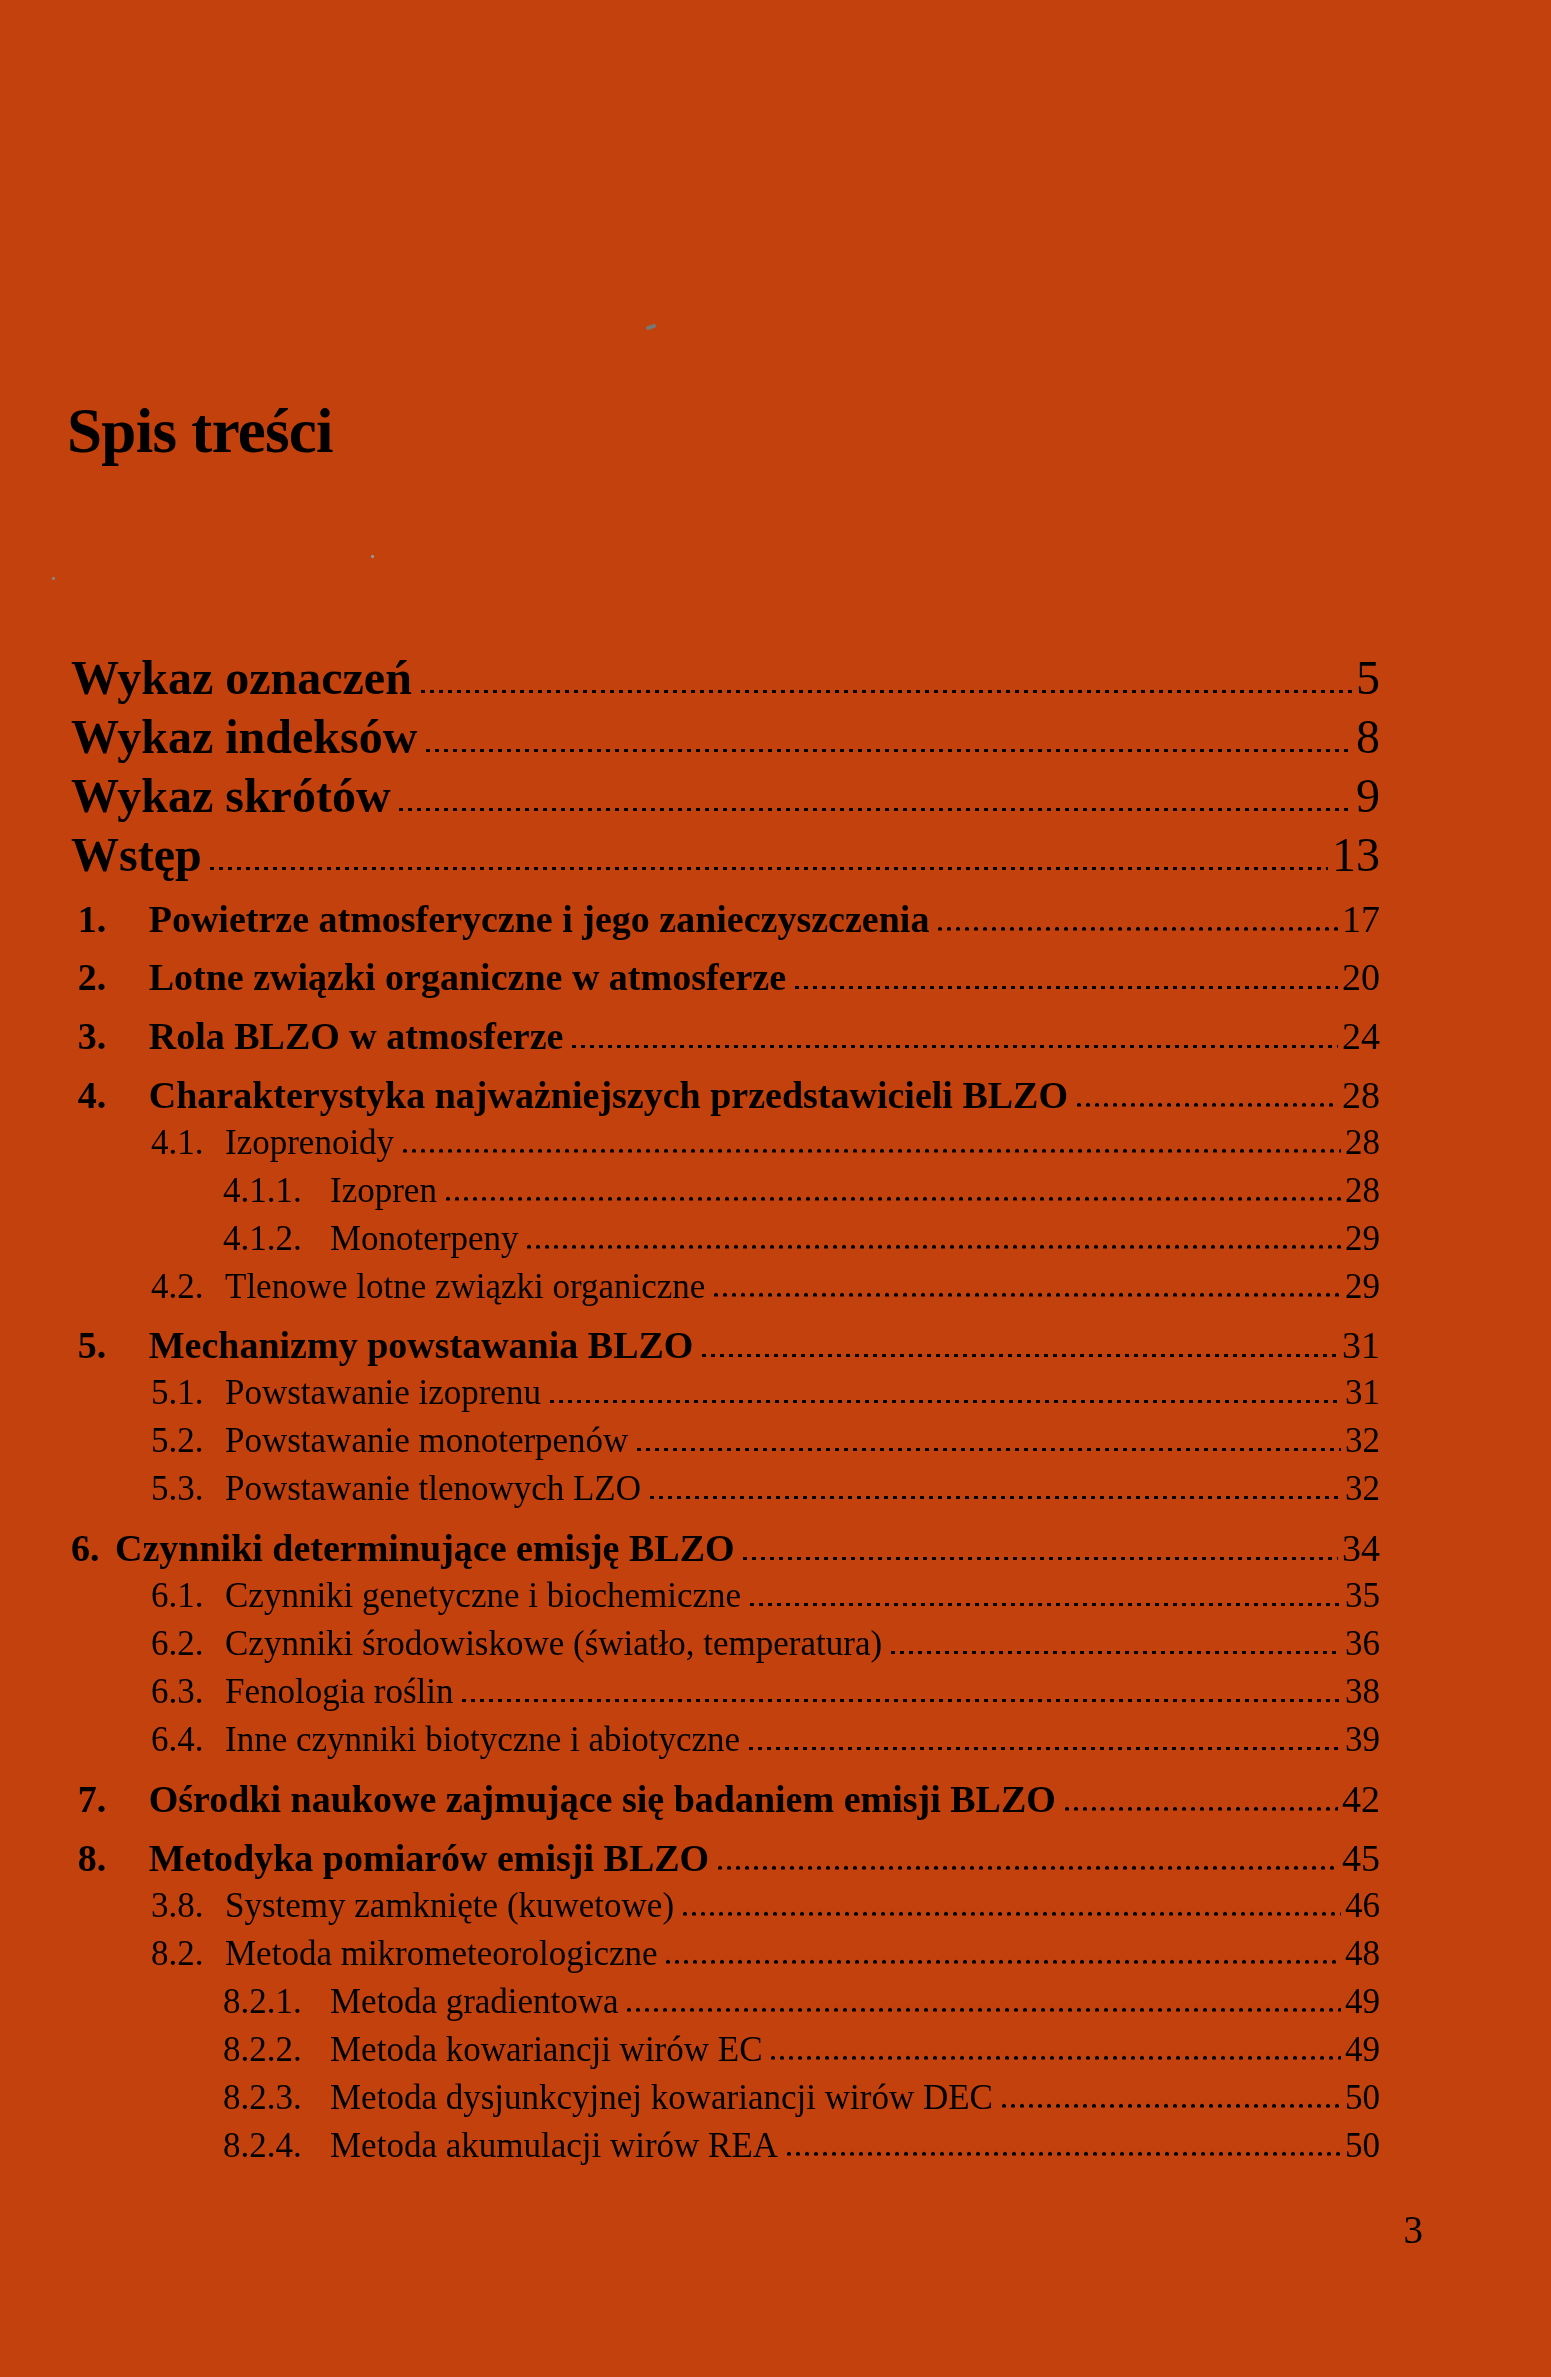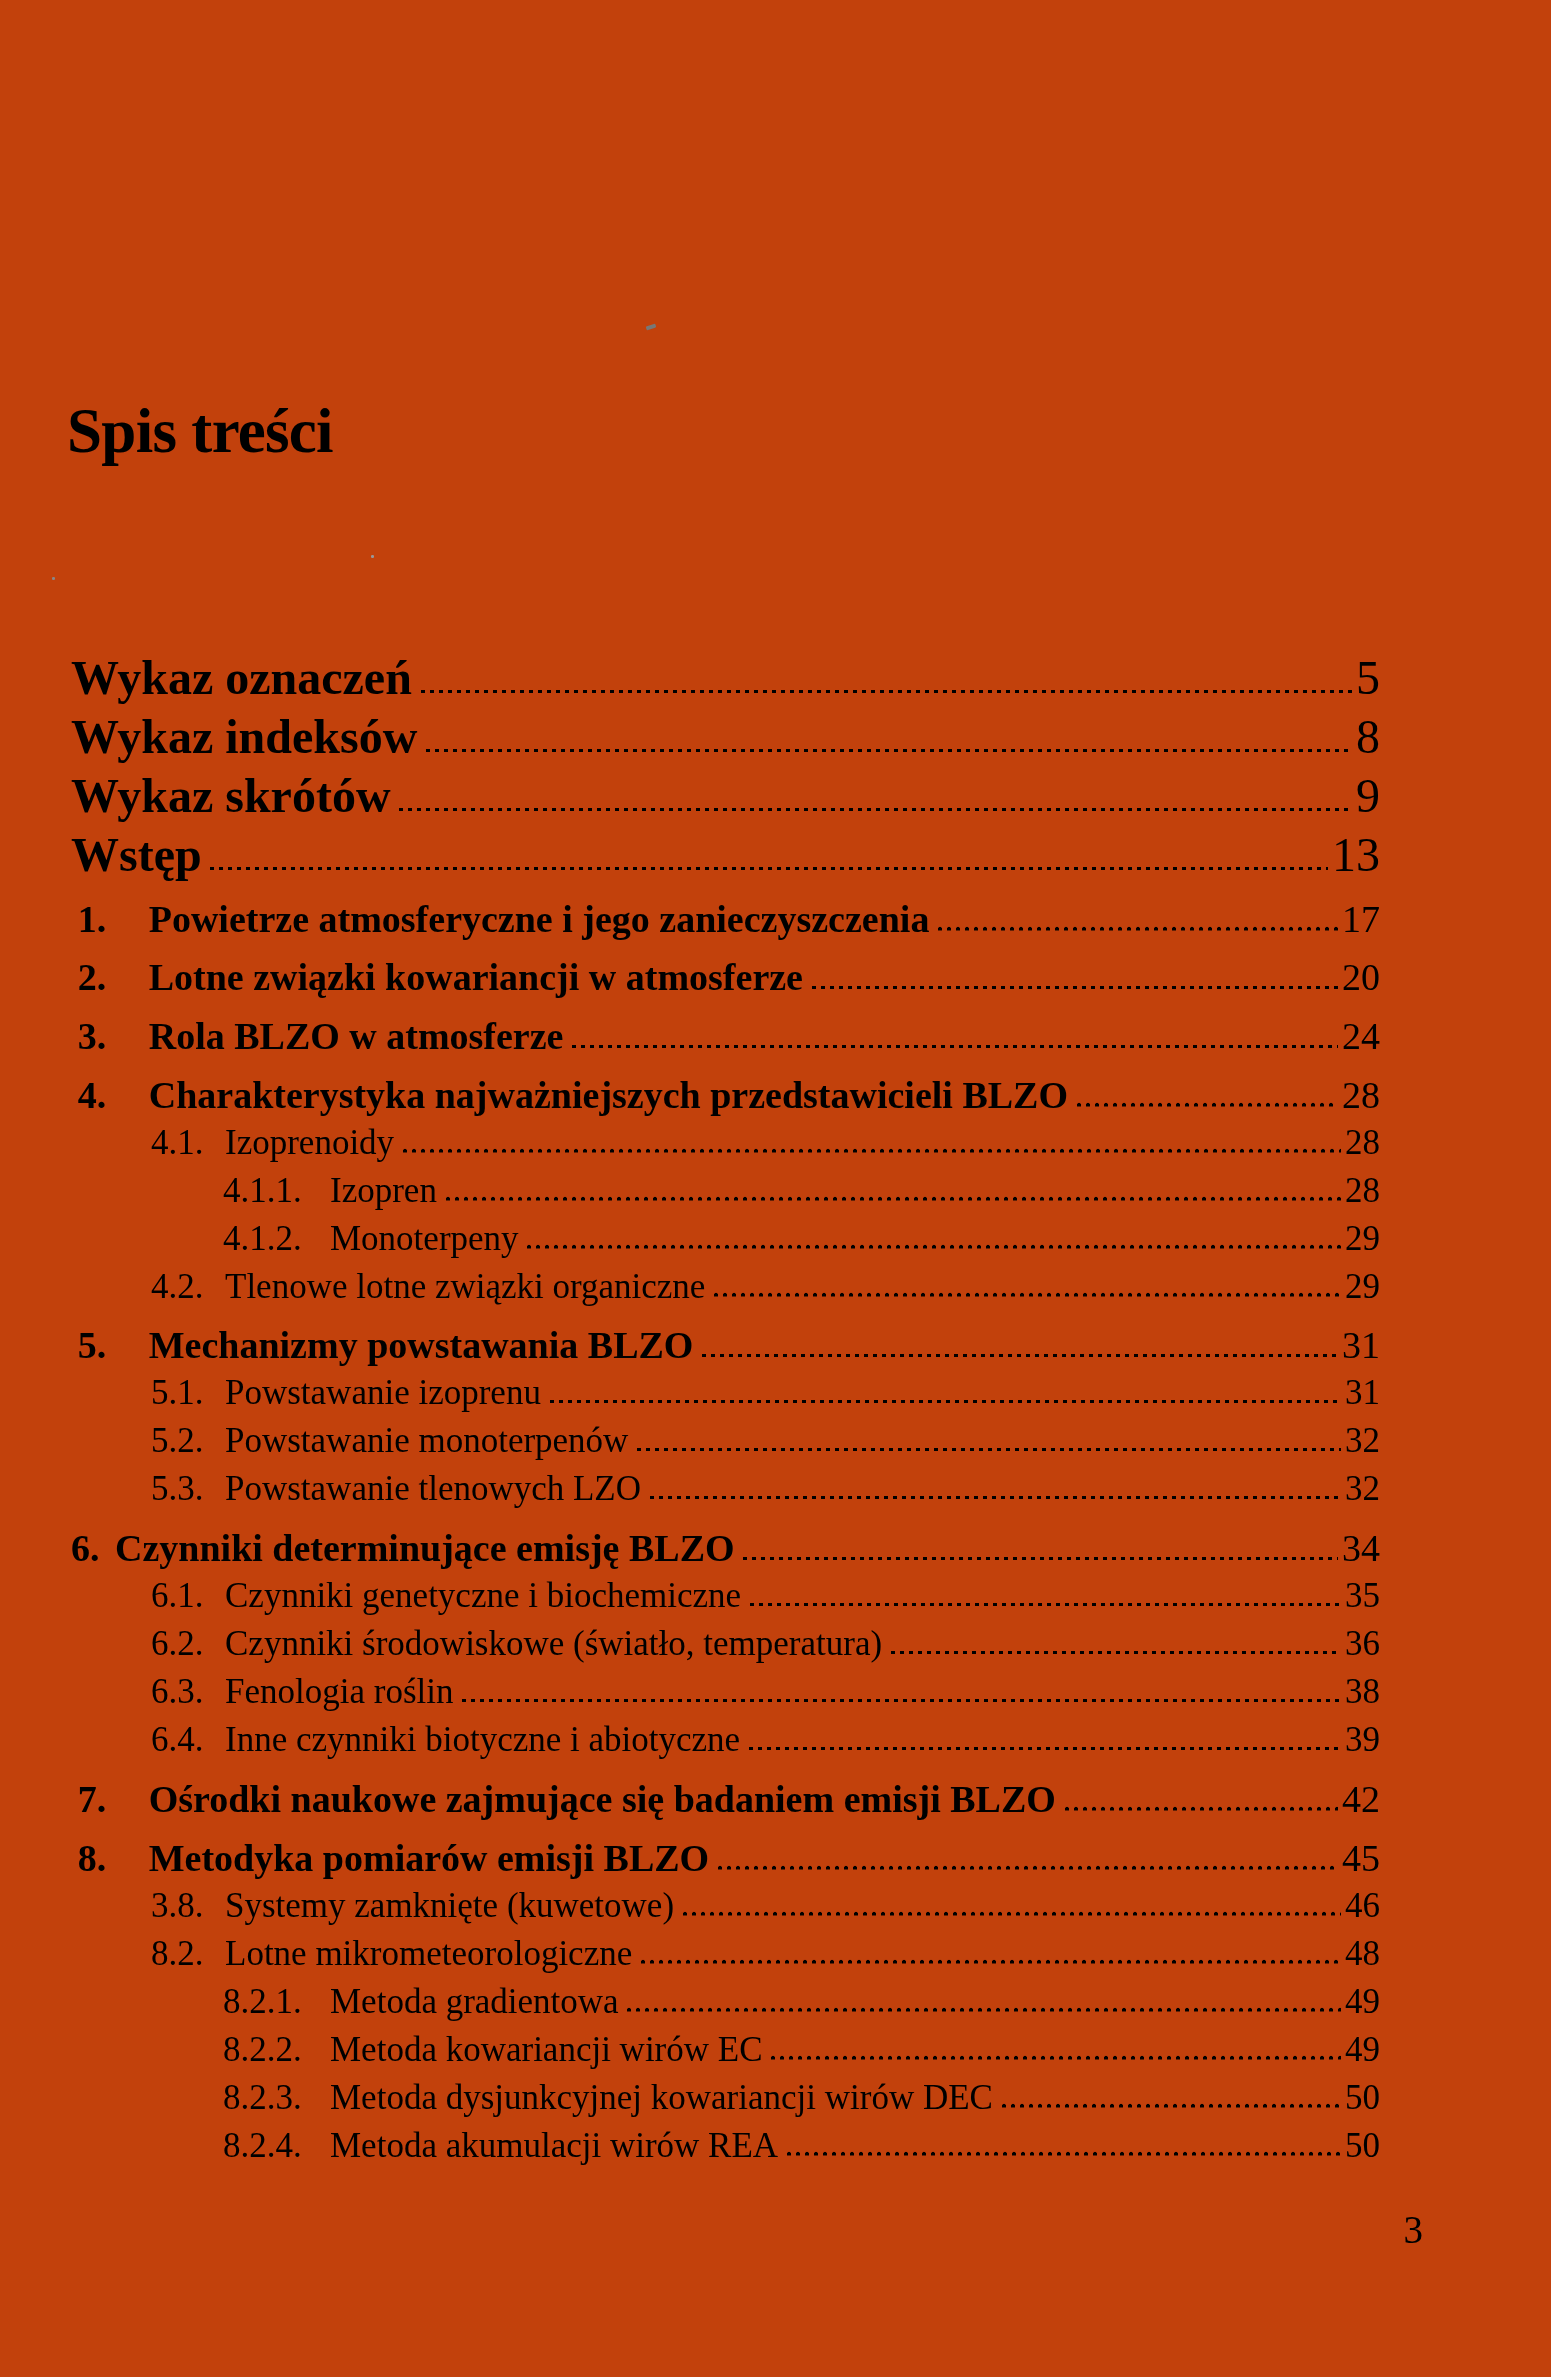--- a/index.html
+++ b/index.html
@@ -105,21 +105,21 @@
         <span class="pg">13</span>
       </div>
       <div class="row lvl-1 bold">
         <span class="num">1.</span>
         <span class="label">Powietrze atmosferyczne i jego zanieczyszczenia</span>
         <span class="leader"></span>
         <span class="pg">17</span>
       </div>
       <div class="row lvl-1 bold">
         <span class="num">2.</span>
-        <span class="label">Lotne związki kowariancji w atmosferze</span>
+        <span class="label">Lotne związki organiczne w atmosferze</span>
         <span class="leader"></span>
         <span class="pg">20</span>
       </div>
       <div class="row lvl-1 bold">
         <span class="num">3.</span>
         <span class="label">Rola BLZO w atmosferze</span>
         <span class="leader"></span>
         <span class="pg">24</span>
       </div>
       <div class="row lvl-1 bold">
@@ -219,21 +219,21 @@
         <span class="pg">45</span>
       </div>
       <div class="row lvl-2">
         <span class="num">3.8.</span>
         <span class="label">Systemy zamknięte (kuwetowe)</span>
         <span class="leader"></span>
         <span class="pg">46</span>
       </div>
       <div class="row lvl-2">
         <span class="num">8.2.</span>
-        <span class="label">Lotne mikrometeorologiczne</span>
+        <span class="label">Metoda mikrometeorologiczne</span>
         <span class="leader"></span>
         <span class="pg">48</span>
       </div>
       <div class="row lvl-3">
         <span class="num">8.2.1.</span>
         <span class="label">Metoda gradientowa</span>
         <span class="leader"></span>
         <span class="pg">49</span>
       </div>
       <div class="row lvl-3">

